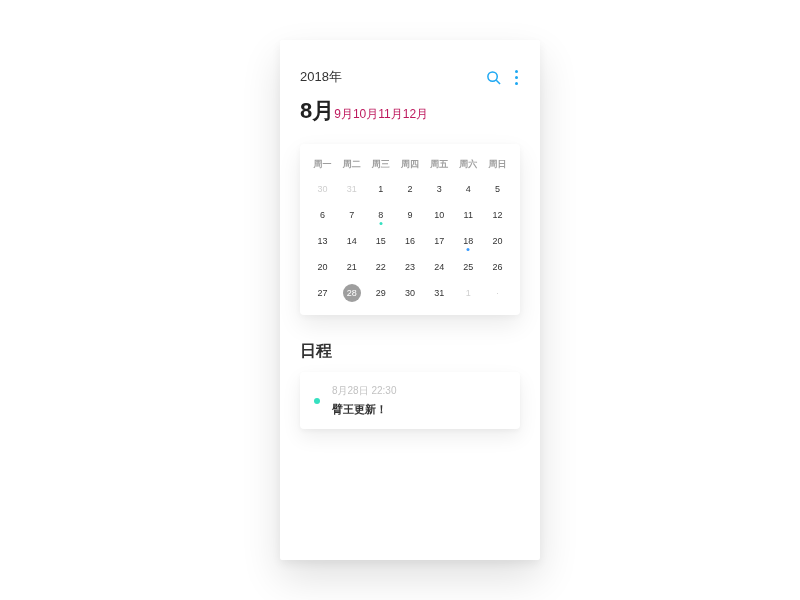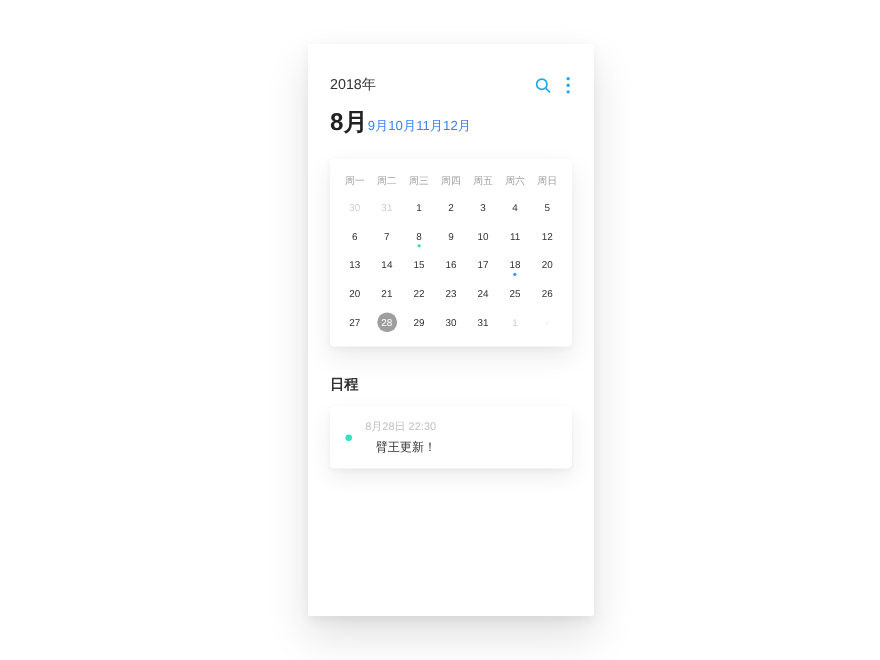--- a/index.html
+++ b/index.html
@@ -18,53 +18,53 @@
   }
   .header-row { display: flex; align-items: center; justify-content: space-between; }
   .year { font-size: 13px; color: #333; font-weight: 500; }
   .header-icons { display: flex; align-items: center; gap: 12px; }
   .search-icon svg { width: 15px; height: 15px; display: block; }
   .search-icon circle, .search-icon line { stroke: #1ca7f2; stroke-width: 1.6; fill: none; }
   .more-icon { display: flex; flex-direction: column; gap: 3px; padding: 0 2px; }
   .more-icon span { width: 3px; height: 3px; background: #1ca7f2; border-radius: 50%; }
   .months { display: flex; align-items: baseline; margin-top: 10px; }
   .month-current { font-size: 22px; font-weight: 600; color: #222; }
-  .month { font-size: 12px; color: #3b82f6; cursor: pointer; }
+  .month { font-size: 12px; color: #be185d; cursor: pointer; }
   .cal-card {
     margin-top: 18px;
     background: #fff;
     border-radius: 4px;
     box-shadow: 0 10px 24px rgba(0,0,0,0.08), 0 2px 6px rgba(0,0,0,0.04);
     padding: 14px 8px 12px 8px;
   }
-  .weekdays { display: grid; grid-template-columns: repeat(7, 1fr); text-align: center; }
+  .weekdays { display: grid; grid-template-columns: repeat(7, 1fr); text-align: center; font-weight: bold; }
   .weekdays span { font-size: 9px; color: #9e9e9e; padding-bottom: 8px; }
   .grid { display: grid; grid-template-columns: repeat(7, 1fr); row-gap: 6px; }
   .cell { height: 20px; display: flex; align-items: center; justify-content: center; position: relative; cursor: pointer; }
   .num { font-size: 9px; color: #333; }
   .muted .num { color: #cfcfcf; }
   .dot-cyan::after { content:""; position:absolute; bottom:0; left:50%; transform:translateX(-50%); width:3px; height:3px; background:#35e0c0; border-radius:50%; }
   .dot-blue::after { content:""; position:absolute; bottom:0; left:50%; transform:translateX(-50%); width:3px; height:3px; background:#3a9bff; border-radius:50%; }
   .selected .circ {
     width:18px; height:18px; background:#9e9e9e; border-radius:50%;
     display:flex; align-items:center; justify-content:center;
   }
   .selected .circ .num { color:#fff; }
-  .sched-title { font-size: 13px; color:#333; font-weight:600; margin-top: 26px; }
+  .sched-title { font-size: 16px; color:#333; font-weight:600; margin-top: 26px; }
   .event-card {
     margin-top: 10px;
     background:#fff;
     border-radius:4px;
     box-shadow: 0 8px 20px rgba(0,0,0,0.07), 0 2px 5px rgba(0,0,0,0.04);
     padding: 12px 14px;
     display:flex; align-items:center; gap:12px;
   }
   .event-dot { width:6px; height:6px; background:#35e0c0; border-radius:50%; flex-shrink:0; }
   .event-meta { font-size:10px; color:#c2c2c2; margin-bottom:4px; }
-  .event-title { font-size:11px; color:#333; font-weight:400;text-align:right; }
+  .event-title { font-size:11px; color:#333; font-weight:700; }
   .brand {
     position:absolute; left:60px; bottom:50px;
     font-size:30px; color:#555; letter-spacing:2px;
     font-family: "Century Gothic", "Avenir Next", "Futura", sans-serif; font-weight:300;
   }
 </style>
 </head>
 <body>
 
 <div class="canvas">

